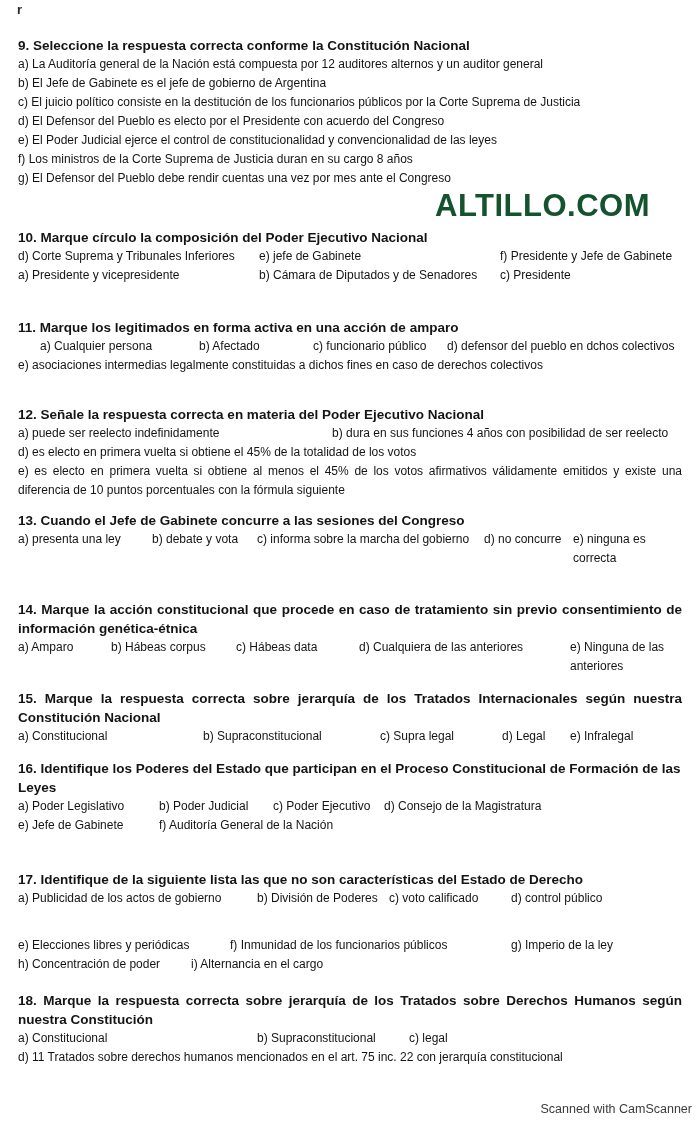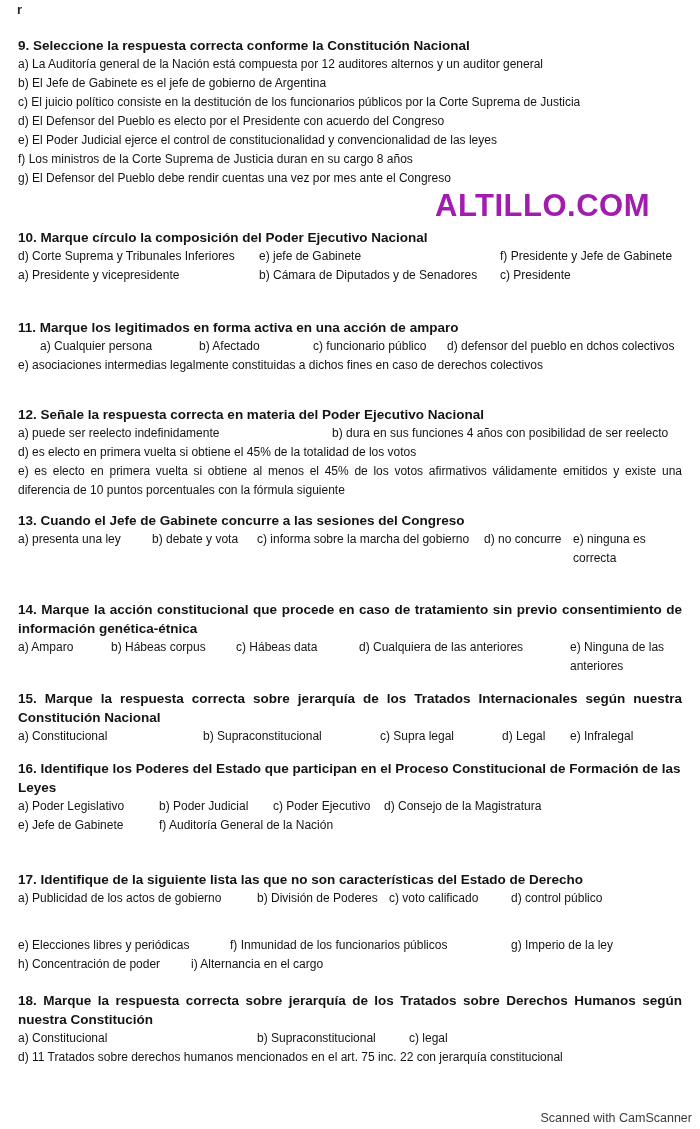--- a/index.html
+++ b/index.html
@@ -21,21 +21,21 @@
     font-weight: 700;
     color: #2a2a2a;
   }
   .watermark {
     position: absolute;
     top: 188px;
     right: 50px;
     font-size: 31px;
     font-weight: 800;
     letter-spacing: 0.5px;
-    color: #a21caf;
+    color: #14532d;
     white-space: nowrap;
   }
   .content {
     position: absolute;
     top: 36px;
     left: 18px;
     right: 18px;
   }
   .question { }
   .q-heading {
@@ -78,21 +78,21 @@
   .q-17 .row-2            { grid-template-columns: 173px 1fr; }
   .q-18 .row-0            { grid-template-columns: 239px 152px 1fr; }
 
   
   .q-14 .q-heading, .q-15 .q-heading, .q-18 .q-heading { text-align: justify; }
   .q-12 .row-3, .q-18 .row-2, .q-18 .row-3 { text-align: justify; }
 
   .scanner-credit {
     position: absolute;
     right: 8px;
-    bottom: 4px;
+    bottom: 13px;
     font-size: 12.5px;
     color: #3c3c3c;
   }
 </style>
 </head>
 <body>
 
 <div class="page">
   <span class="stray-mark">r</span>
   <div class="watermark">ALTILLO.COM</div>

